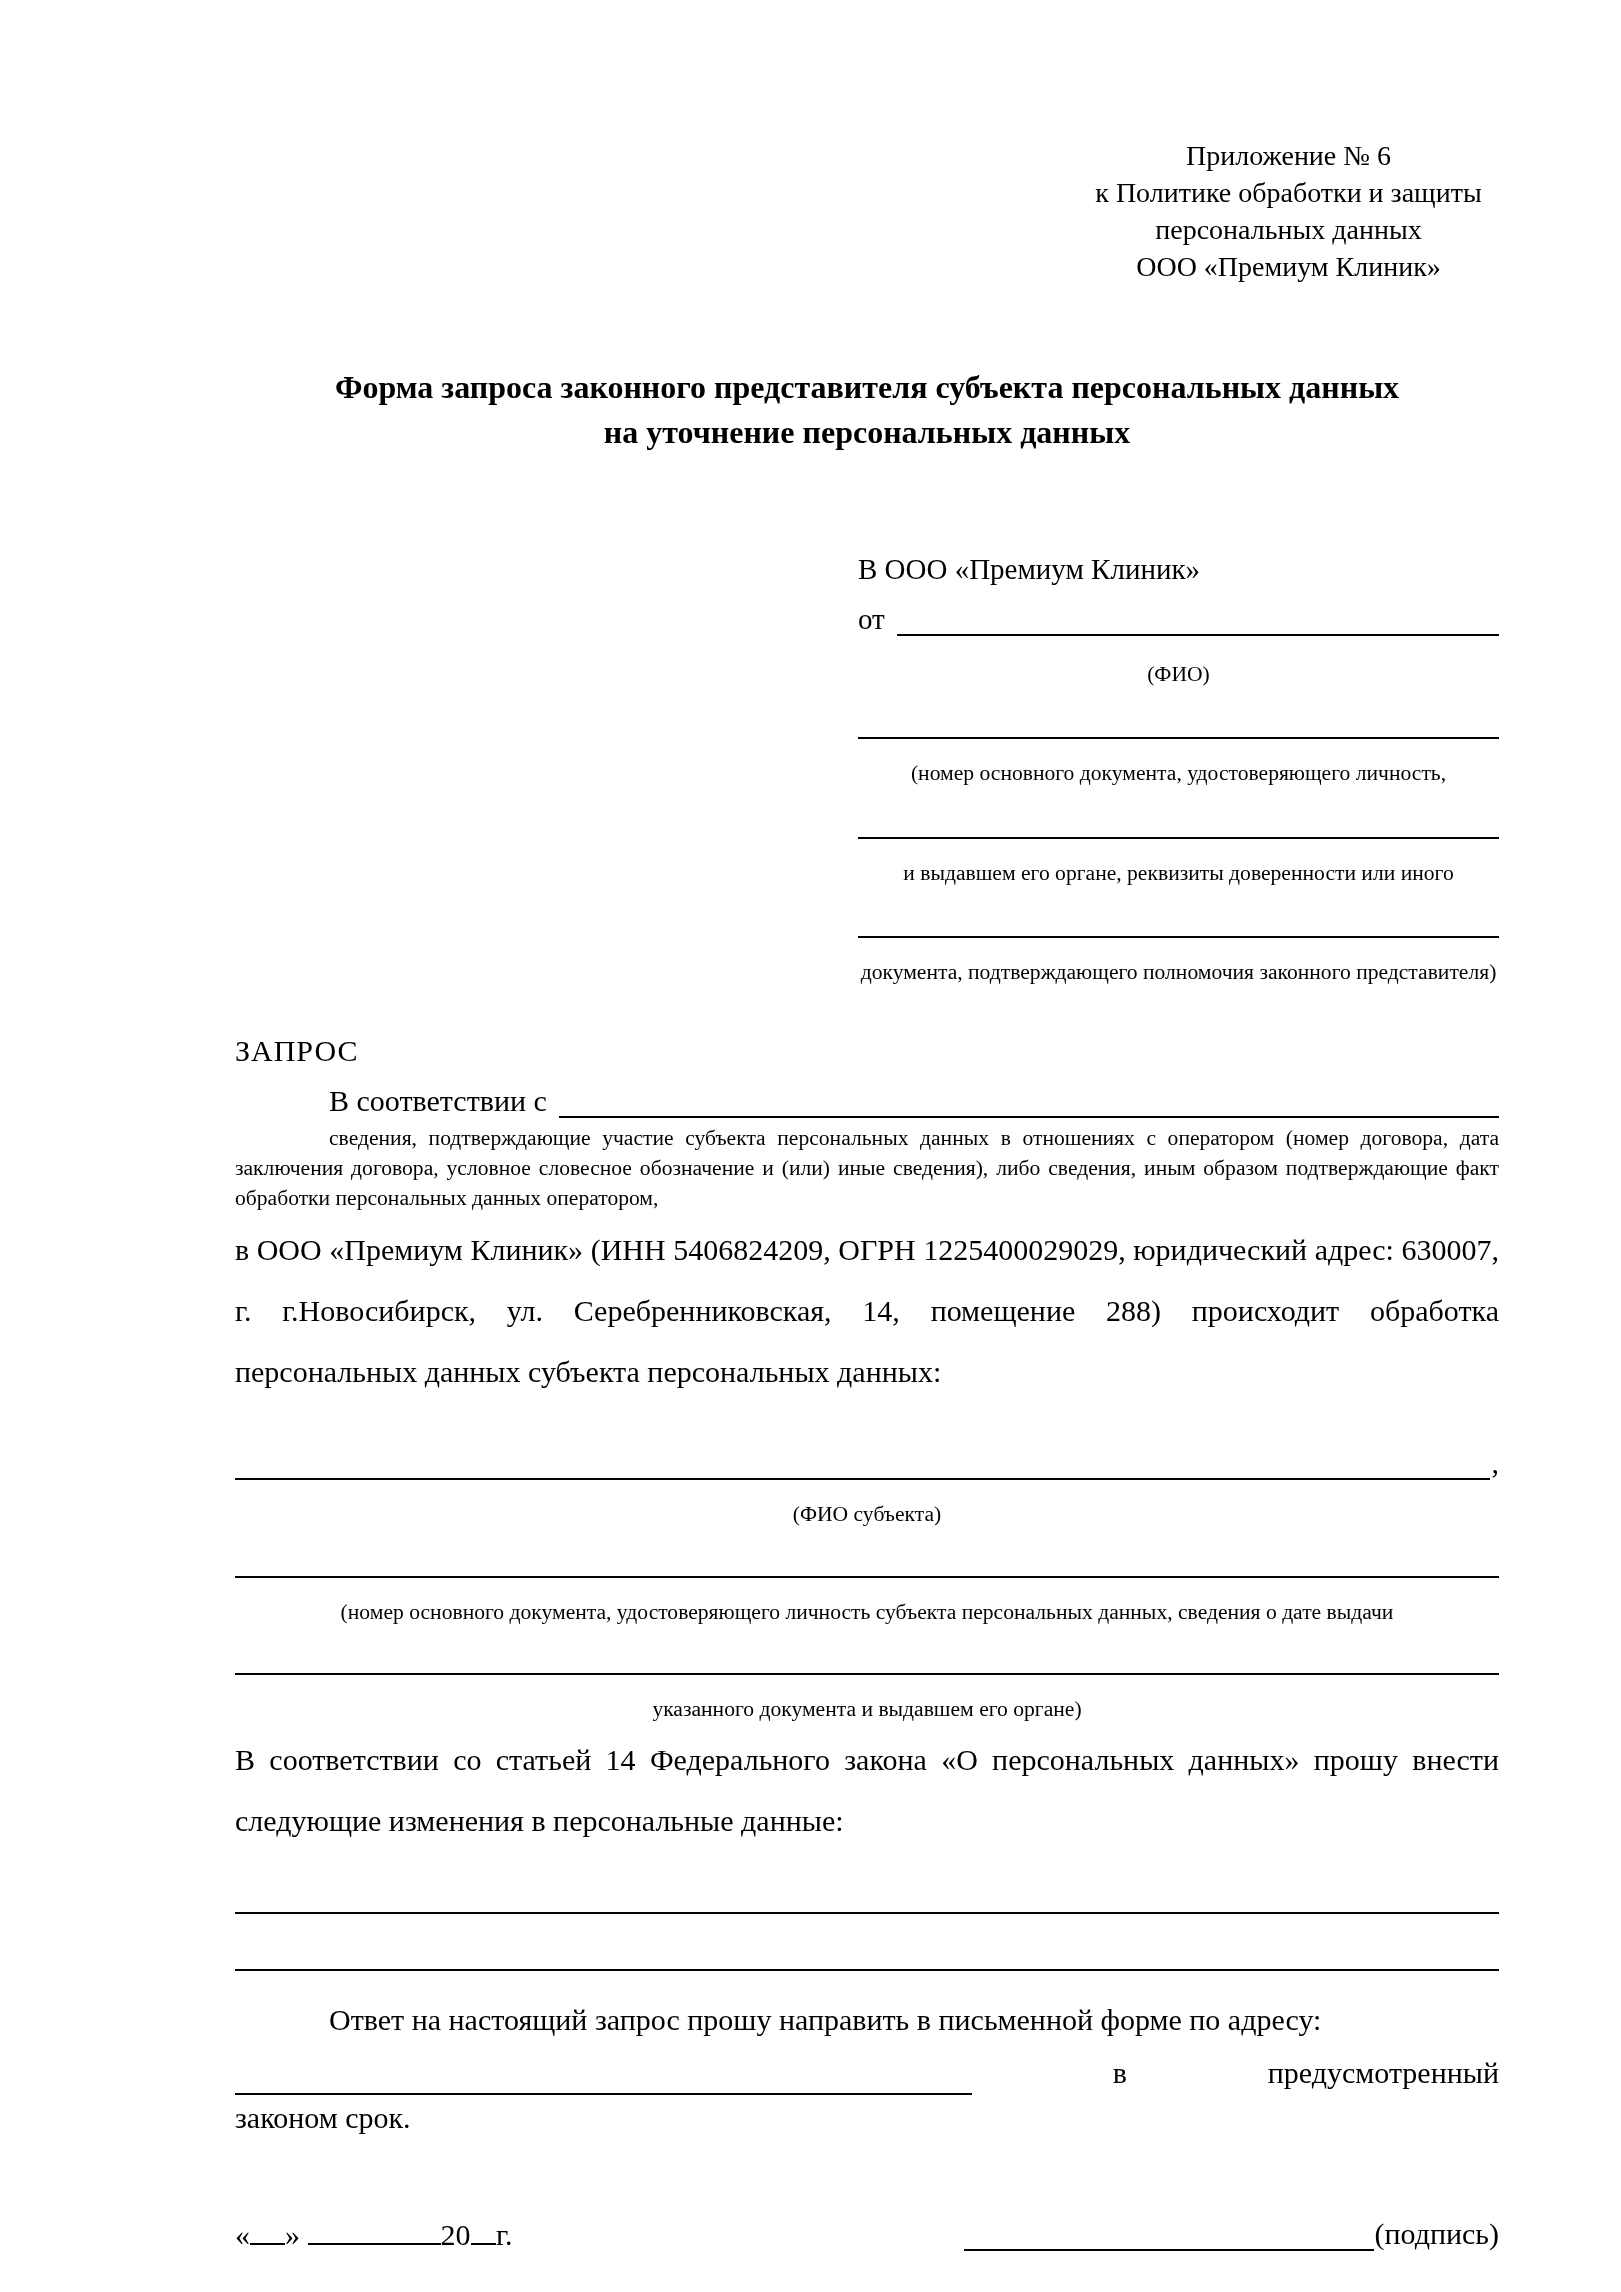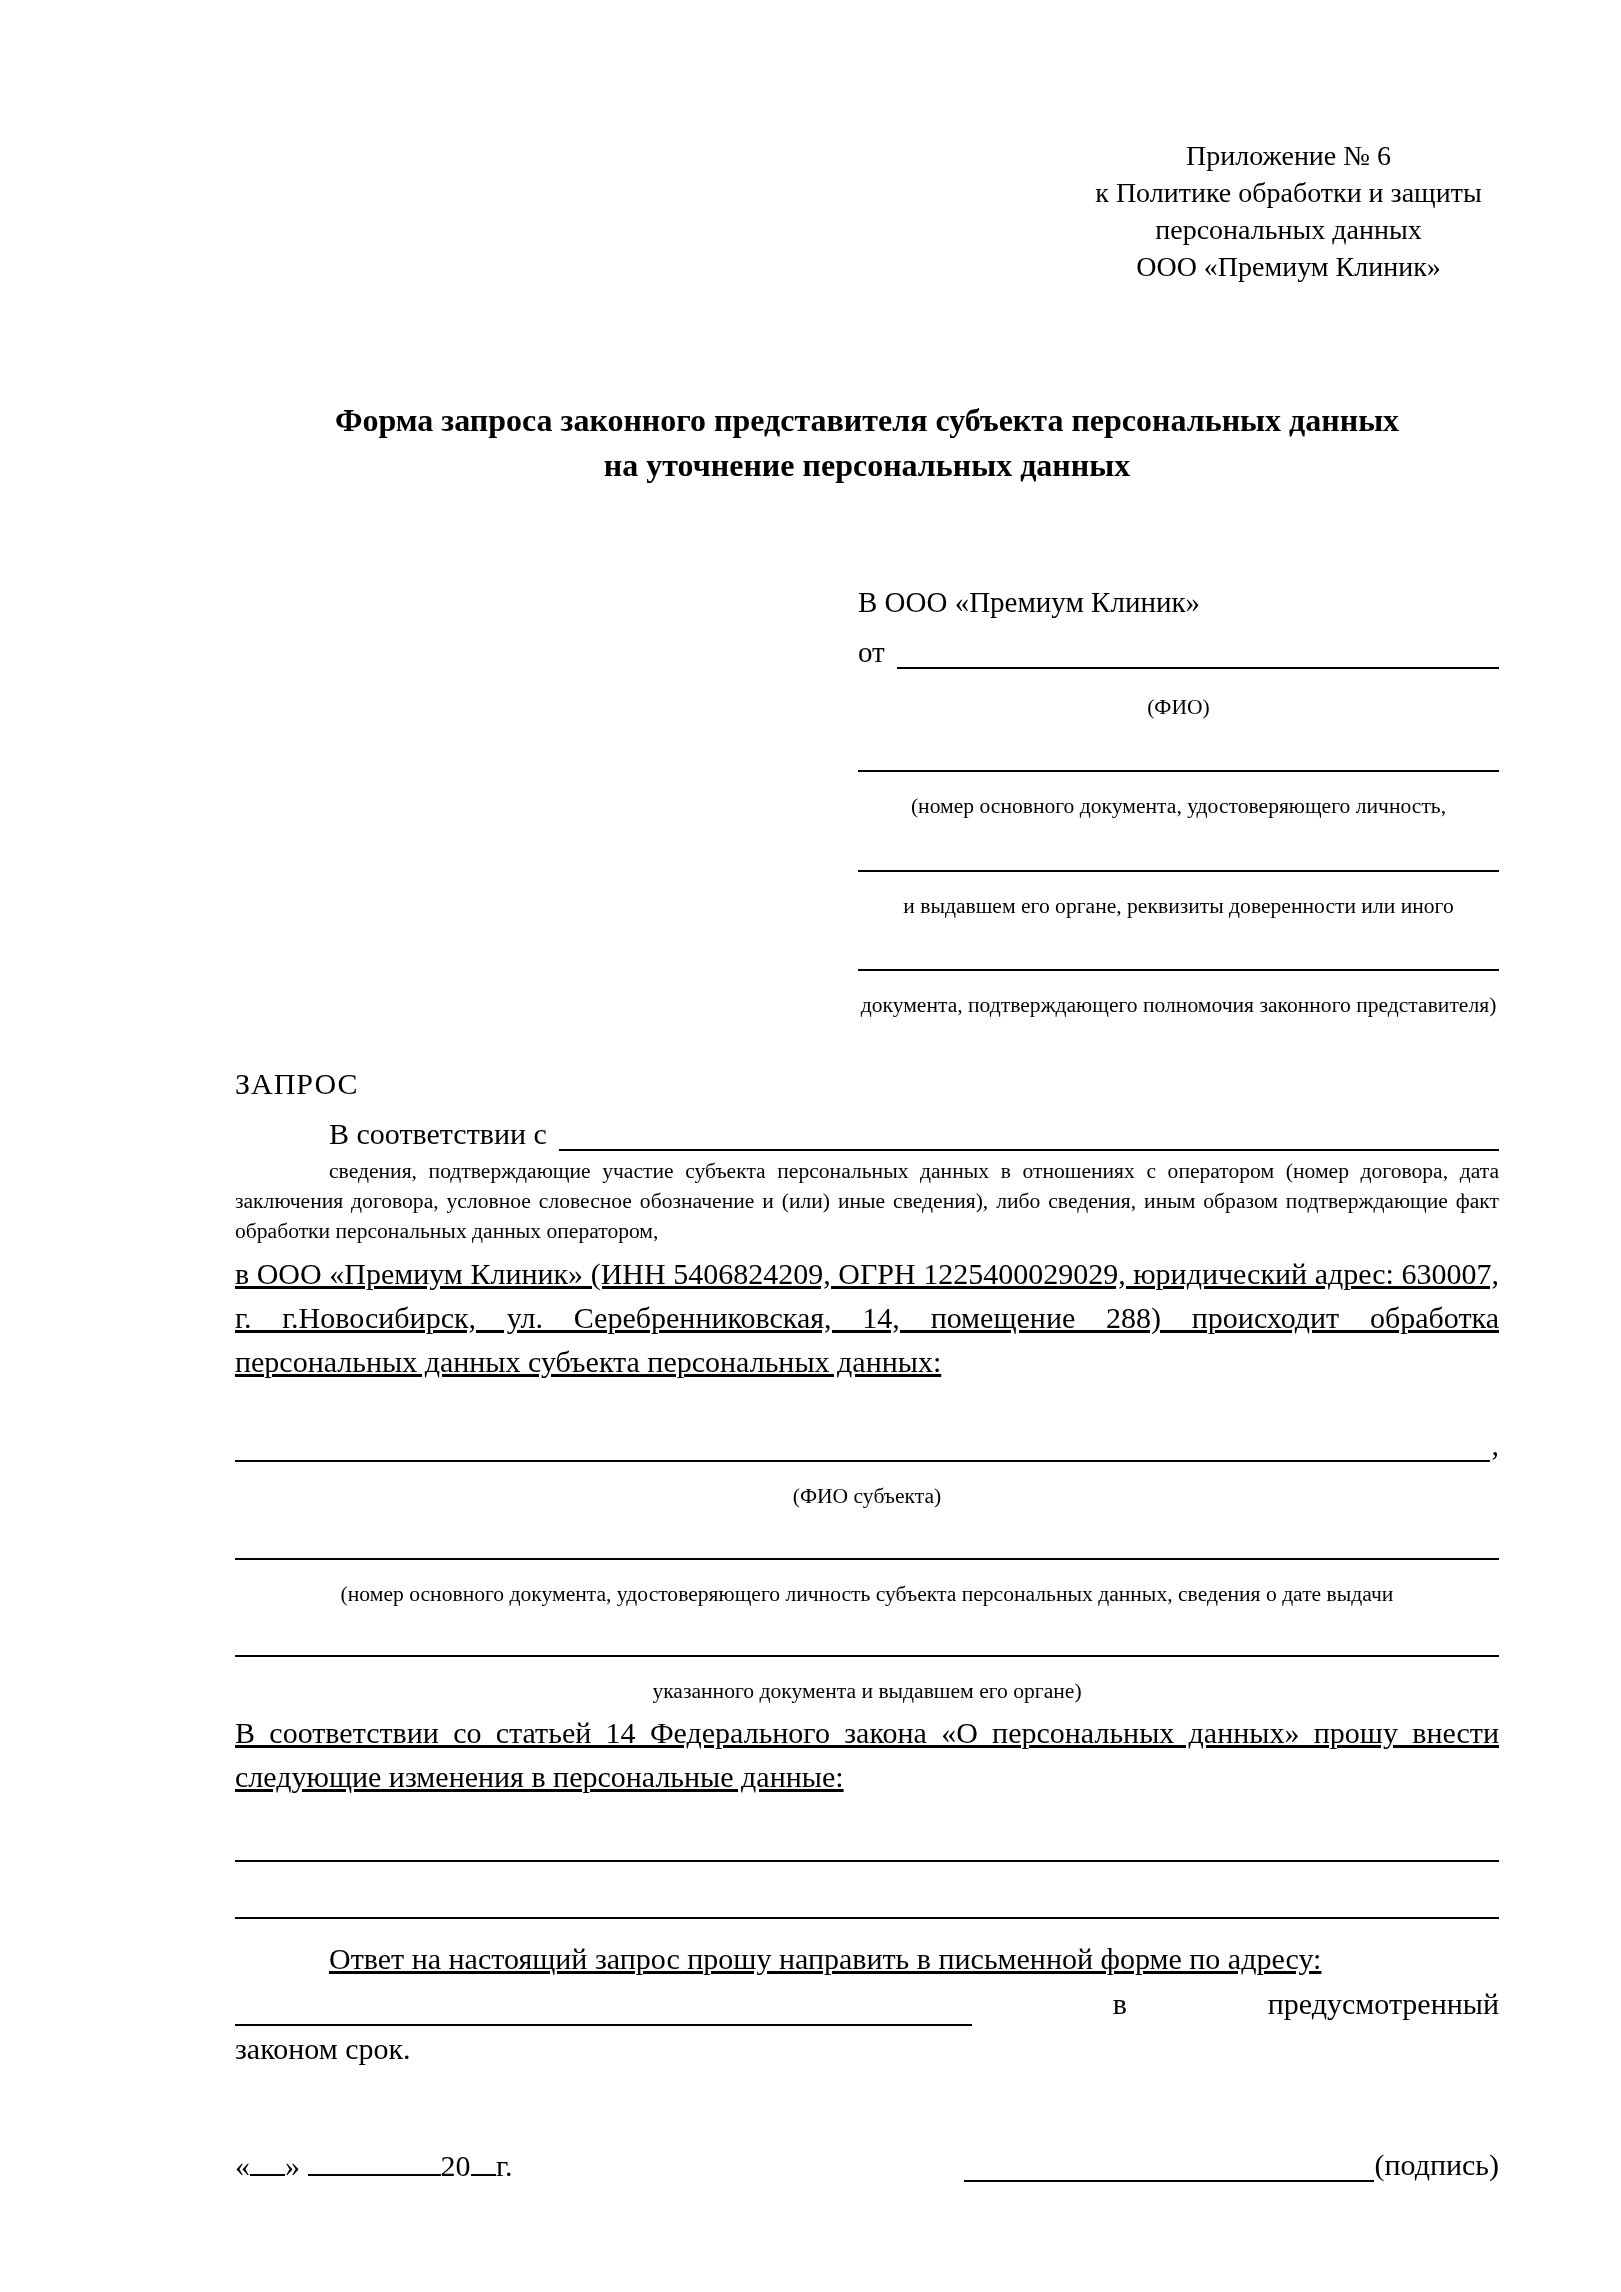--- a/index.html
+++ b/index.html
@@ -12,41 +12,41 @@
     background: #ffffff;
     color: #000000;
     font-family: "Liberation Serif", "DejaVu Serif", serif;
     font-size: 30px;
     overflow: hidden;
   }
   
   .appendix { margin-left: 843px; font-size: 28px; line-height: 37px; text-align: center; }
   
   .doc-title {
-    margin: 113px 0 0 0;
+    margin: 80px 0 0 0;
     font-size: 32px;
     font-weight: bold;
     text-align: center;
     line-height: 45px;
   }
   .doc-title span { display: block; }
   
   .addressee { margin-left: 623px; margin-top: 94px; font-size: 29px; line-height: 41px; }
   .addr-from { display: flex; align-items: flex-start; margin-top: 9px; }
   .addr-from .fill { flex: 1; margin-left: 11.8px; border-bottom: 2.9px solid #000; height: 35px; }
   .caption { font-size: 21.6px; line-height: 27.4px; text-align: center; margin-top: 21px; }
   .addr-row { margin-top: 49px; }
   .fill-line { border-bottom: 2.9px solid #000; height: 0; }
   
   .zapros { text-align: left; margin-top: 47px; letter-spacing: 1px; }
   
   .p-accordance { display: flex; align-items: flex-end; padding-left: 94px; margin-top: 13.7px; }
   .p-accordance .fill { flex: 1; margin-left: 11.8px; border-bottom: 2.9px solid #000; height: 35px; }
   .small-note { font-size: 21.6px; line-height: 30px; text-align: justify; text-indent: 94px; margin-top: 4.9px; }
-  .par { text-align: justify; line-height: 44px; text-decoration: underline; }
+  .par { text-align: justify; line-height: 61px; }
   .operator-par { margin-top: 5.9px; }
   .fio-row { display: flex; align-items: flex-end; margin-top: 41px; }
   .fio-row .fill { flex: 1; border-bottom: 2.9px solid #000; height: 35px; }
   .fio-row .comma { margin-left: 2px; }
   .doc-row { margin-top: 47px; }
   .article-par { margin-top: 6px; }
   .blank-line { border-bottom: 2.9px solid #000; height: 0; }
   .blank-1 { margin-top: 61px; }
   .blank-2 { margin-top: 55px; }
   .answer-par { text-indent: 94px; margin-top: 17.6px; }

